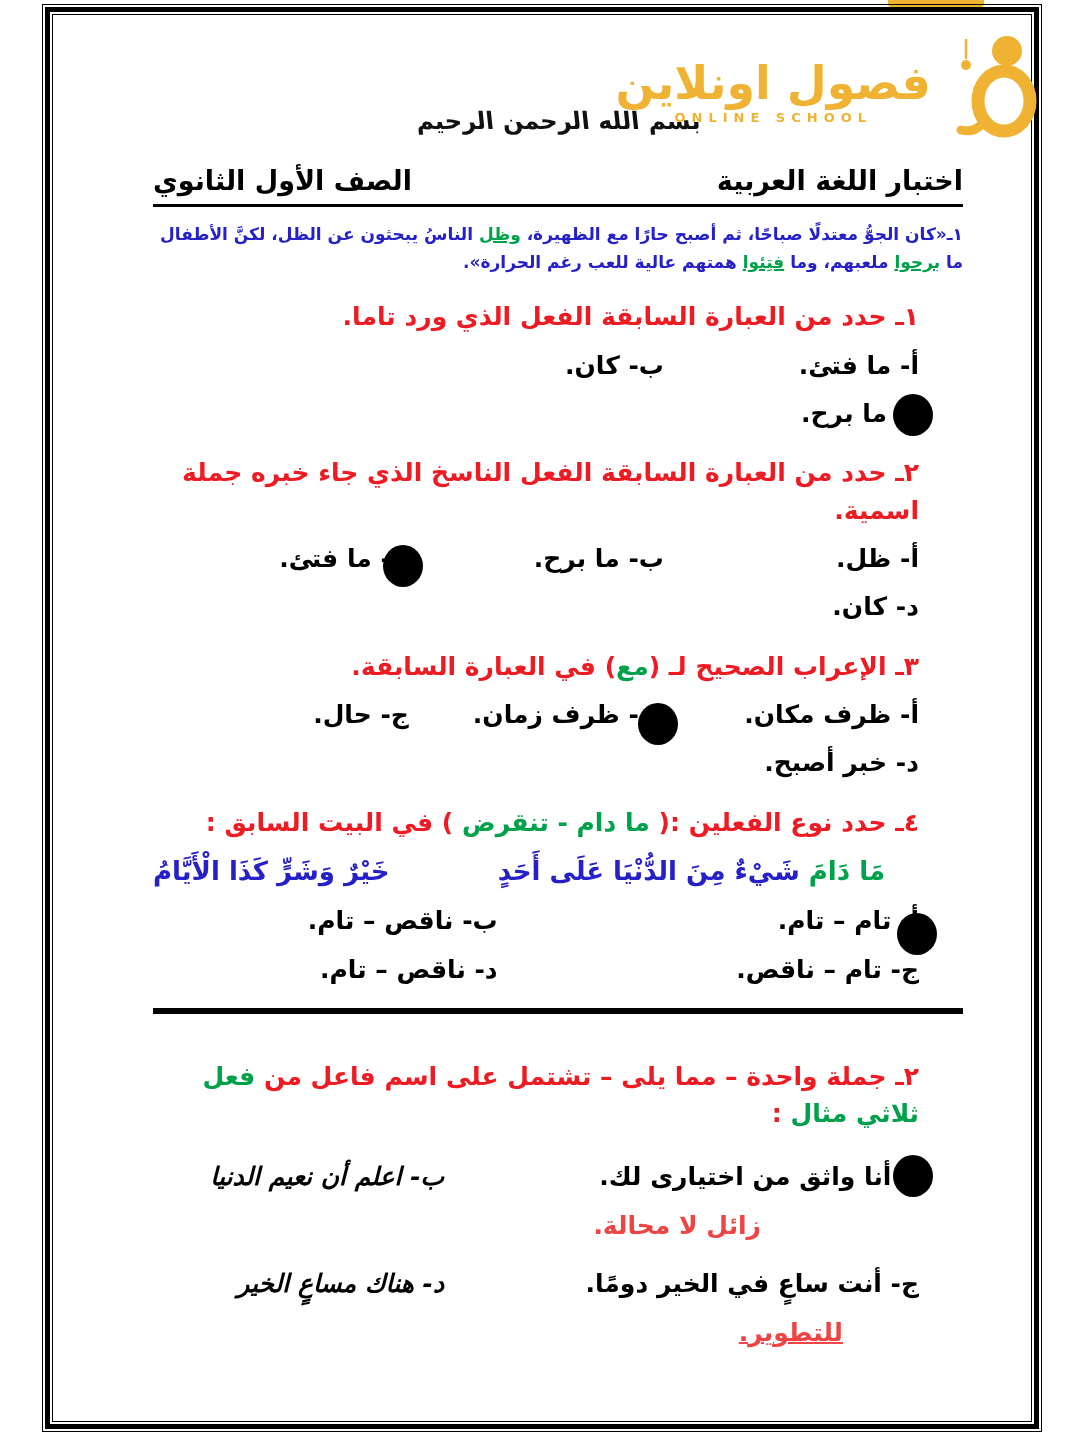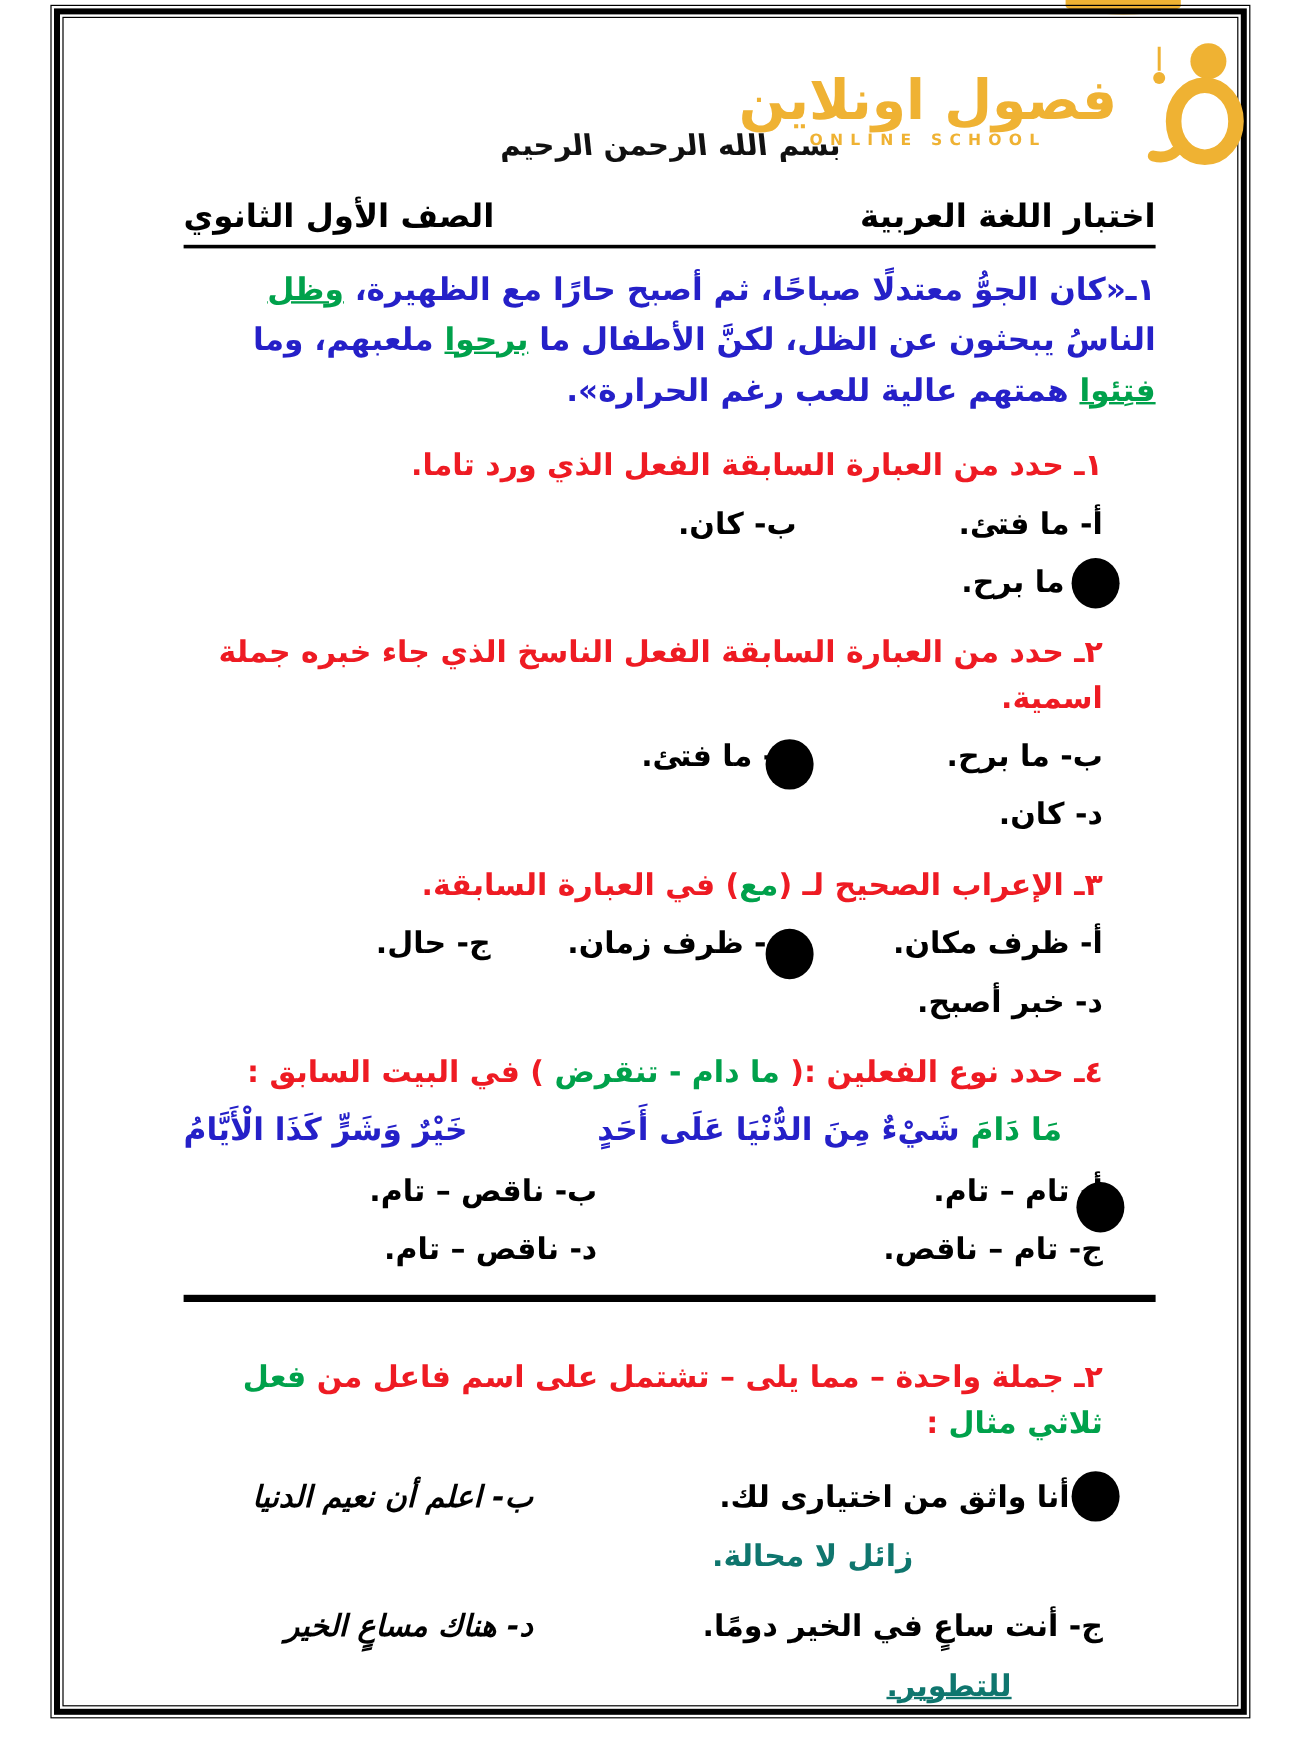--- a/index.html
+++ b/index.html
@@ -29,40 +29,40 @@
   .brand-en{color:var(--gold);font-size:13px;font-weight:700;letter-spacing:6px;direction:ltr;margin-top:4px;}
 
   
   .bismillah{margin-top:92px;text-align:center;font-size:24px;font-weight:700;color:#111;
     transform:skewX(6deg);}
   .header-row{margin-top:30px;display:flex;justify-content:space-between;
     font-size:27px;font-weight:700;color:#000;}
   .head-rule{margin-top:8px;border:none;border-top:3px solid #000;}
 
   
-  .passage{margin-top:14px;font-size:26px;font-weight:700;color:var(--blue);
+  .passage{margin-top:14px;font-size:17px;font-weight:700;color:var(--blue);
     line-height:1.62;text-align:right;}
   .c-blue{color:var(--blue);}
   .c-green{color:var(--green);text-align:center;}
   .c-green-u{color:var(--green);text-decoration:underline;text-decoration-thickness:2px;}
   .u-black{text-decoration:underline;text-decoration-thickness:2px;}
 
   
   .question{padding-right:44px;}
   .q-head{margin-top:22px;font-size:25px;font-weight:700;color:var(--red);line-height:1.5;}
   .opt-row{display:flex;margin-top:12px;font-size:25px;font-weight:700;color:#000;line-height:1.45;}
   .opt{position:relative;display:block;}
   .cols3 .opt{width:33.3%;}
   .cols2 .opt:first-child{width:55%;}
   .cols2 .opt:last-child{width:45%;}
   .cols2w .opt:first-child{width:62%;}
   .cols2w .opt:last-child{width:38%;font-style:italic;}
   .marker{position:absolute;width:40px;height:42px;background:#000;border-radius:50%;
     right:-14px;top:-2px;}
-  .cont-line{margin-top:16px;font-size:25px;font-weight:700;color:#0f766e;}
+  .cont-line{margin-top:16px;font-size:25px;font-weight:700;color:#ef4444;}
 
   
   .verse{margin-top:10px;font-size:26px;font-weight:700;padding-right:34px;line-height:1.55;}
   .verse-line1{display:flex;justify-content:space-between;}
   .verse-line2{padding-right:94px;}
 
   .section-divider{margin-top:20px;border:none;border-top:6px solid #000;}
   .section2-head{margin-top:44px;}
   .s2-row{margin-top:26px;}
 </style>
@@ -107,20 +107,21 @@
           <span class="opt">ب- كان.</span>
         </div>
         <div class="opt-row">
           <span class="opt"><span class="marker"></span><span>د- ما برح.</span></span>
         </div>
       </div>
 
       <div class="question">
         <div class="q-head">٢ـ حدد من العبارة السابقة الفعل الناسخ الذي جاء خبره جملة اسمية.</div>
         <div class="opt-row cols3">
+          <span class="opt">أ- ظل.</span>
           <span class="opt">ب- ما برح.</span>
           <span class="opt"><span class="marker" style="top:4px;"></span><span>ج- ما فتئ.</span></span>
         </div>
         <div class="opt-row">
           <span class="opt">د- كان.</span>
         </div>
       </div>
 
       <div class="question">
         <div class="q-head"><span>٣ـ الإعراب الصحيح لـ (</span><span class="c-green">مع</span><span>) في العبارة السابقة.</span></div>

